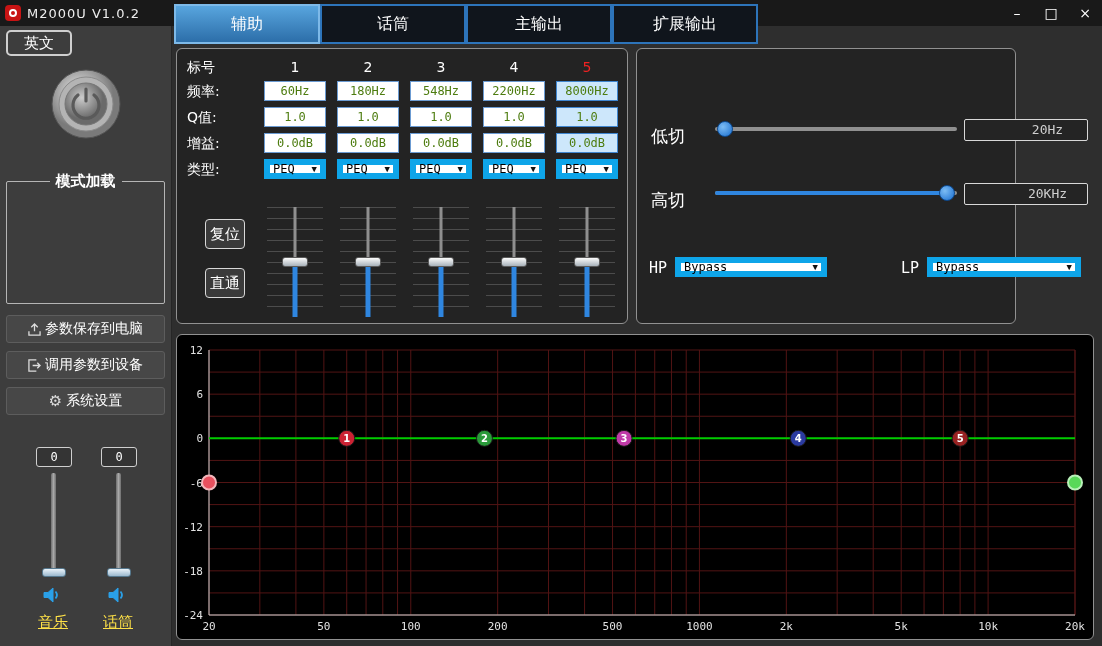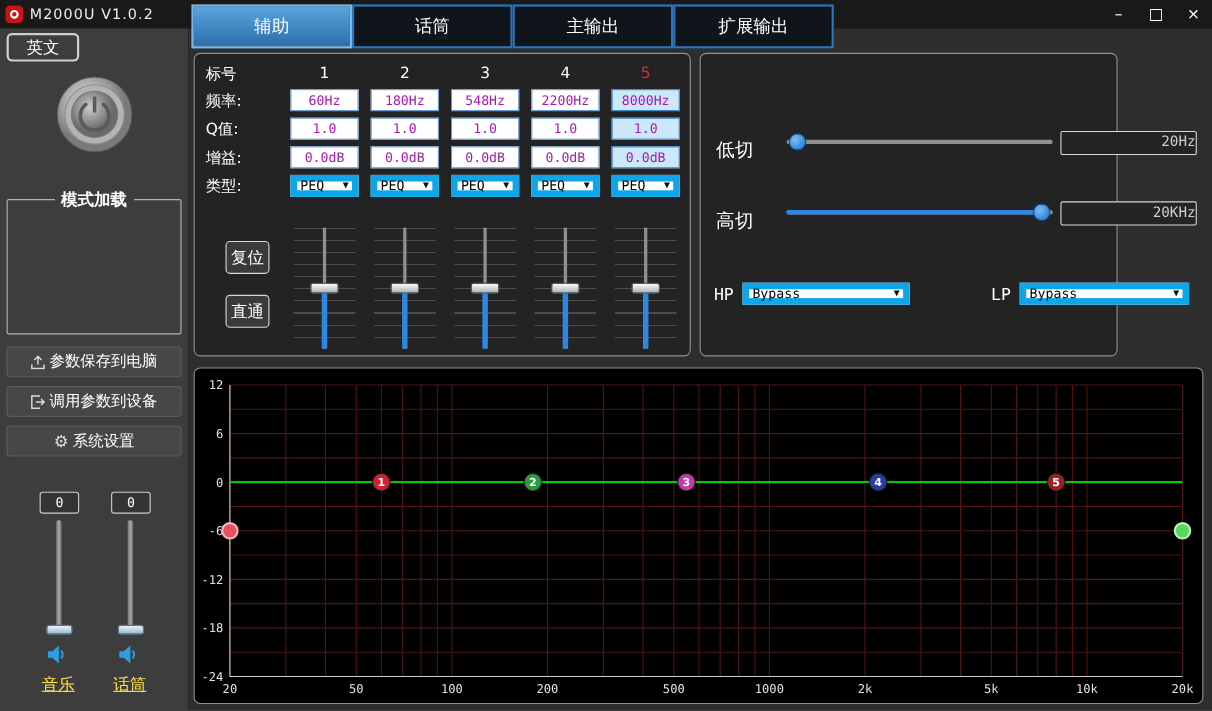--- a/index.html
+++ b/index.html
@@ -45,38 +45,38 @@
   .panel { position:absolute; border:1px solid #919191; border-radius:6px; background:#232323; }
   .eqpanel { left:176px; top:48px; width:452px; height:276px; }
   .filterpanel { left:636px; top:48px; width:380px; height:276px; }
   .graphpanel { left:176px; top:334px; width:918px; height:306px; background:#000; }
 
   
   .rowlabel { position:absolute; left:10px; color:#fff; font-size:14px; }
   .eqgrid { position:absolute; left:87px; top:10px; display:grid; grid-template-columns:repeat(5,62px); grid-template-rows:16px 20px 20px 20px 20px; gap:6px 11px; }
   .bandnum { color:#fff; font-size:14px; text-align:center; }
   .bandnum.sel { color:#e22; }
-  .eqcell { width:62px; height:20px; border:1px solid #6b9bd2; background:#fff; color:#a21caf; font:12px "DejaVu Sans Mono", monospace; text-align:center; }
+  .eqcell { width:62px; height:20px; border:1px solid #6b9bd2; background:#fff; color:#4d7c0f; font:12px "DejaVu Sans Mono", monospace; text-align:center; }
   .eqcell.hl { background:#cde7fb; border-color:#3f86d0; }
   .dd { background:#fff; border:6px solid #0ea5e9; display:flex; align-items:center; padding:0 3px; color:#000; font:12px "DejaVu Sans Mono", monospace; height:20px; }
   .dd .arrow { margin-left:auto; font-size:9px; color:#111; }
   .smallbtn { position:absolute; left:28px; width:40px; height:30px; background:#3a3a3a; border:1px solid #d8d8d8; border-radius:4px; color:#fff; font-size:15px; font-family:inherit; }
   .vslider { position:absolute; top:158px; width:56px; height:110px; }
   .vslider .ticks { position:absolute; inset:0; background:repeating-linear-gradient(to bottom,#4c4c4c 0 1px,transparent 1px 11px); }
   .vtrack { position:absolute; left:50%; transform:translateX(-50%); top:0; bottom:0; width:3px; background:#8f8f8f; }
   .vfill { position:absolute; left:50%; transform:translateX(-50%); top:50%; bottom:0; width:5px; background:#2f86e0; }
   .vthumb { position:absolute; left:50%; top:50%; transform:translate(-50%,-50%); width:26px; height:10px; background:linear-gradient(#fbfbfb,#a8b2ba); border:1px solid #5a5a5a; border-radius:3px; }
 
   
   .flabel { position:absolute; color:#fff; font-size:17px; }
   .htrackwrap { position:absolute; height:16px; width:242px; }
   .htrack { position:absolute; top:6px; left:0; right:0; height:4px; background:#909090; border-radius:2px; }
   .hfill { position:absolute; top:6px; left:0; height:4px; background:#2f86e0; border-radius:2px; }
   .hthumb { position:absolute; top:0; width:16px; height:16px; border-radius:50%; border:1px solid #0d4a90; background:radial-gradient(circle at 35% 35%, #7cbcf4, #1a6fd0); }
-  .valbox { position:absolute; width:124px; height:22px; border:1px solid #d8d8d8; border-radius:2px; background:#242424; color:#cfcfcf; font:13px "DejaVu Sans Mono", monospace; text-align:right; line-height:20px;padding-left:43px; }
+  .valbox { position:absolute; width:124px; height:22px; border:1px solid #d8d8d8; border-radius:2px; background:#242424; color:#cfcfcf; font:13px "DejaVu Sans Mono", monospace; text-align:center; line-height:20px;padding-left:43px; }
   .ddlabel { position:absolute; color:#fff; font:15px "DejaVu Sans Mono", monospace; }
   .bigdd { position:absolute; height:20px; }
 
   
   #eq-chart { display:block; }
   .tick { font:11px "DejaVu Sans Mono", monospace; fill:#e2e2e2; }
   .ptlabel { font:bold 10px "DejaVu Sans", sans-serif; fill:#fff; }
 </style>
 </head>
 <body>

